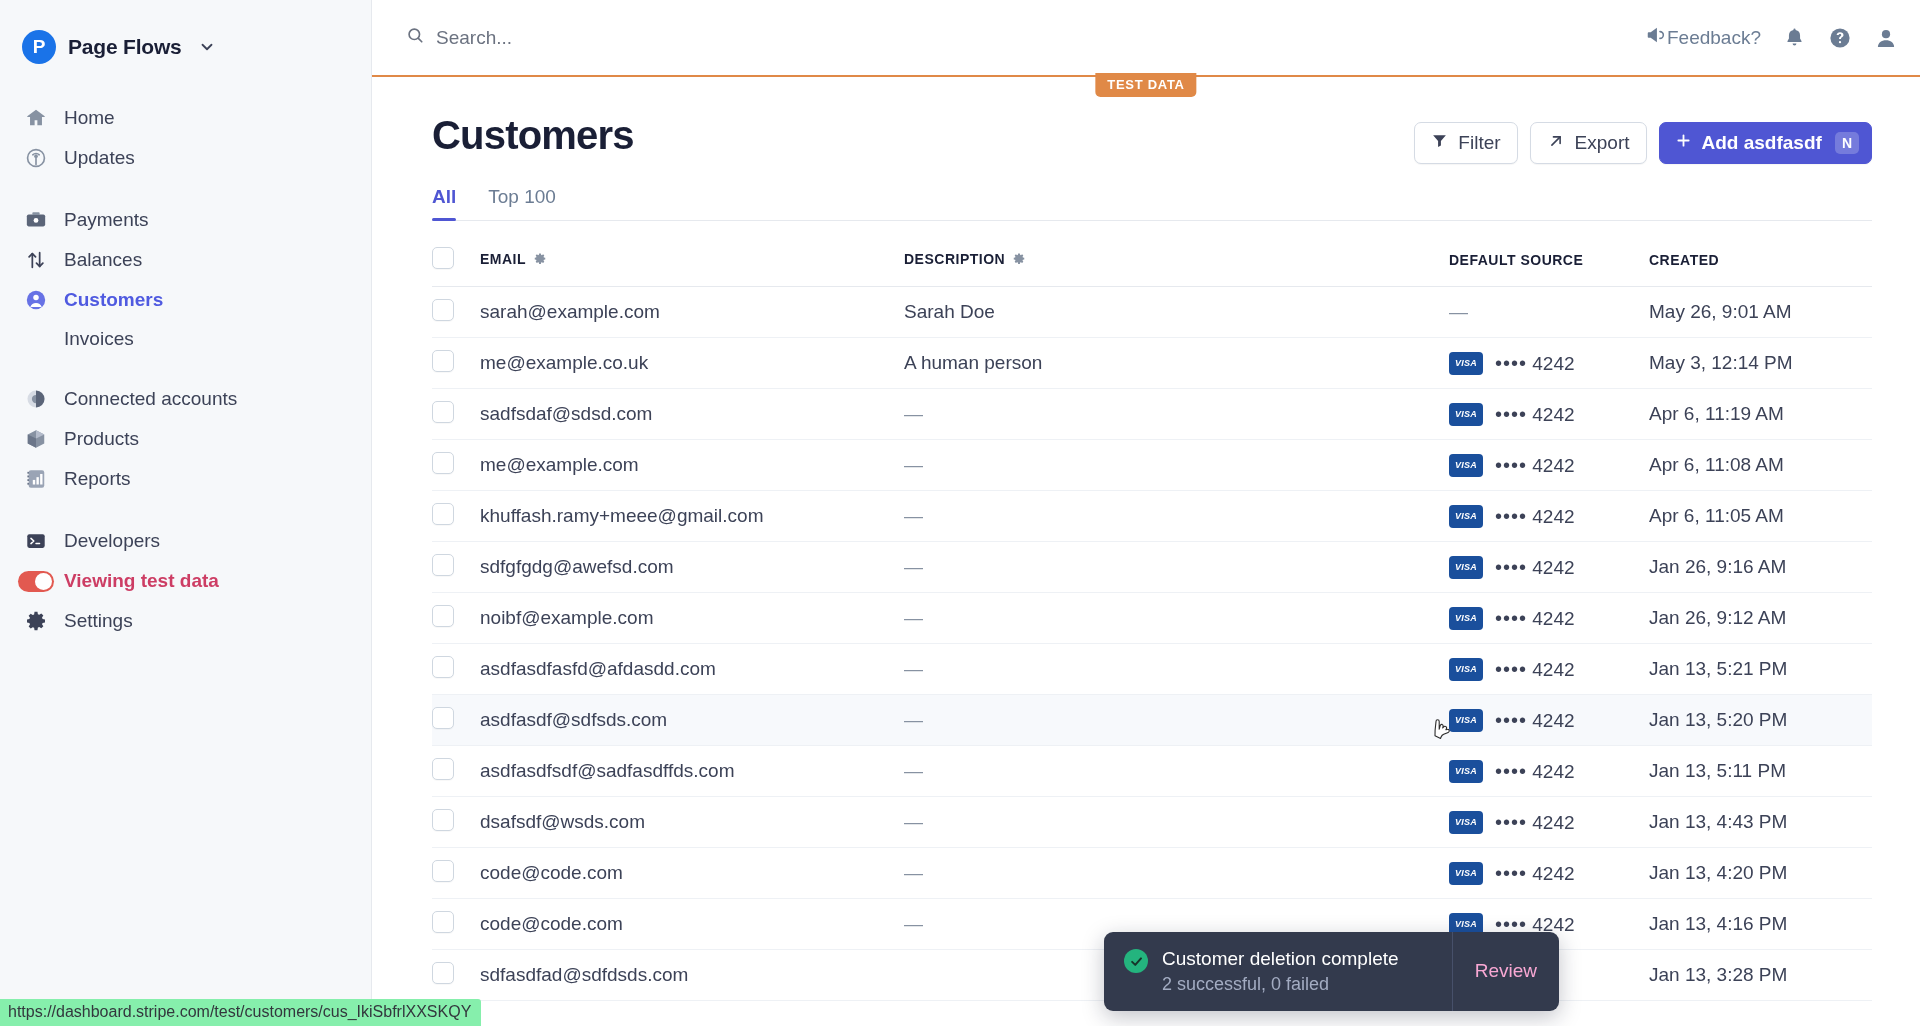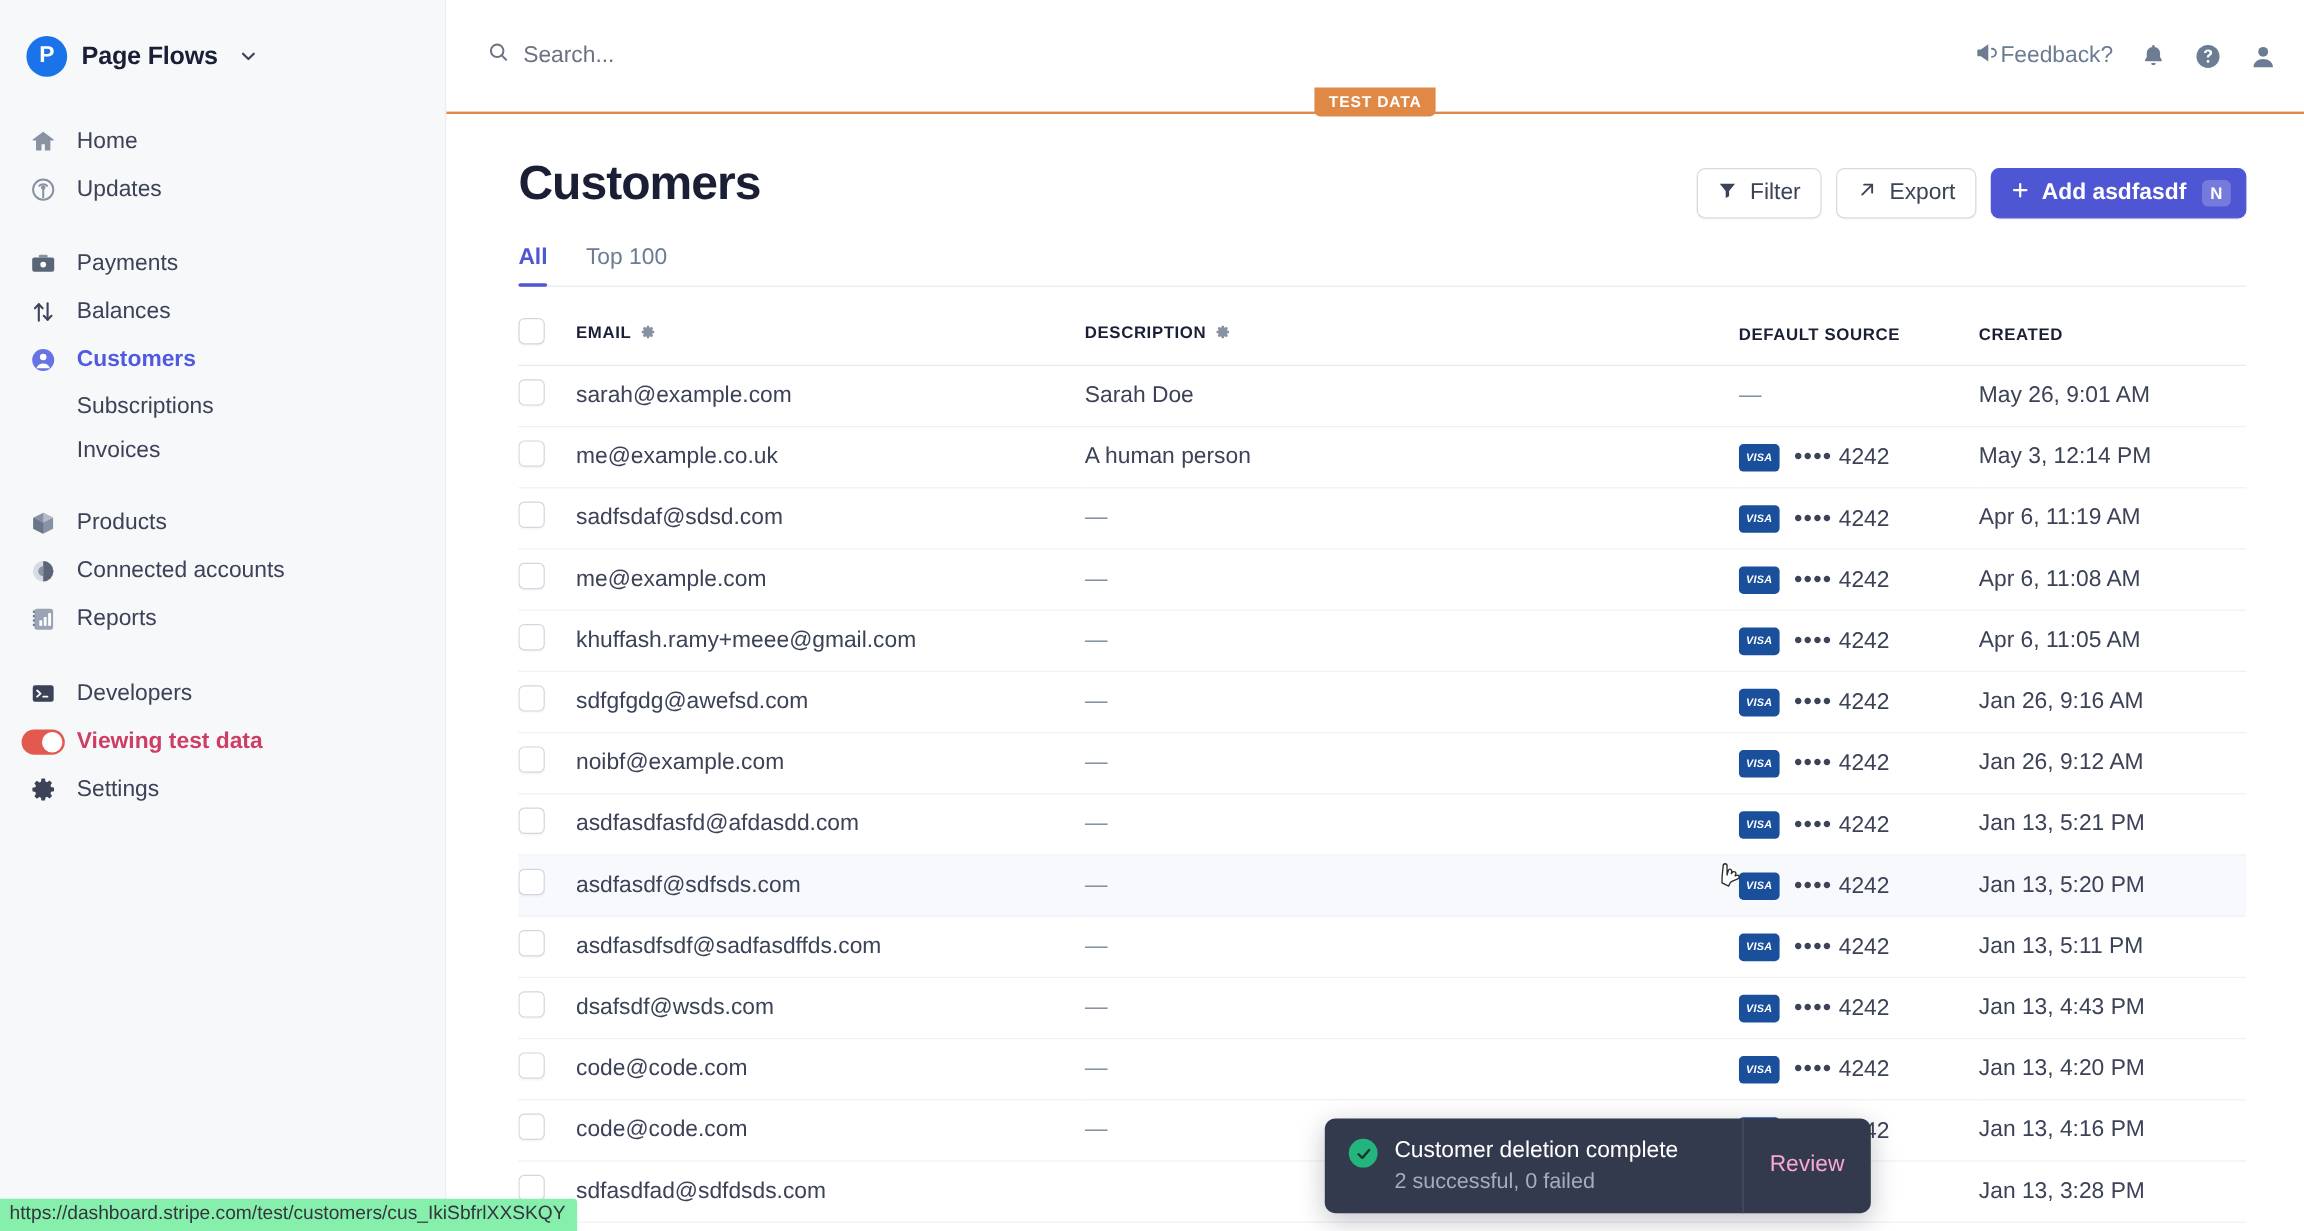--- a/index.html
+++ b/index.html
@@ -68,21 +68,21 @@
   }
   .toggle .knob {
     position: absolute; right: 2px; top: 2px;
     width: 17px; height: 17px; border-radius: 50%; background: #fff;
   }
 
   
   .main { flex: 1 1 auto; position: relative; background: #fff; min-width: 0; }
 
   .topbar {
-    height: 95px;
+    height: 77px;
     display: flex; align-items: center;
     padding: 0 22px 0 34px;
     border-bottom: 2px solid #e08947;
     position: relative;
   }
   .search {
     display: flex; align-items: center; gap: 11px;
     color: #6b7280; font-size: 19px; cursor: text; flex: 1 1 auto;
   }
   .topbar-right { display: flex; align-items: center; gap: 22px; }
@@ -290,47 +290,44 @@
           <span class="ico">
             <svg width="22" height="22" viewBox="0 0 24 24">
                 <circle cx="12" cy="12" r="10" fill="#6772e5"></circle>
                 <circle cx="12" cy="9.3" r="3" fill="#ffffff"></circle>
                 <path d="M5.8 19.5a6.6 6.6 0 0 1 12.4 0z" fill="#ffffff"></path>
               </svg>
           </span>
           <span>Customers</span>
         </div>
         <div class="nav-sub">
-          <span>Subscriptions</span>
-        </div>
-        <div class="nav-sub">
           <span>Invoices</span>
         </div>
       </div>
 
       <div class="nav-group">
+        <div class="nav-item">
+          <span class="ico">
+            <svg width="22" height="22" viewBox="0 0 24 24">
+                <circle cx="12" cy="12" r="9.3" fill="#d7dce4"></circle>
+                <path d="M12 2.7A9.3 9.3 0 0 1 12 21.3z" fill="#5b6578"></path>
+                <path d="M12 7.5a4.5 4.5 0 0 0 0 9z" fill="#8792a2"></path>
+              </svg>
+          </span>
+          <span>Connected accounts</span>
+        </div>
         <div class="nav-item">
           <span class="ico">
             <svg width="22" height="22" viewBox="0 0 24 24">
                 <path d="M12 2.5 21 7v10l-9 4.5L3 17V7z" fill="#8792a2"></path>
                 <path d="M12 2.5 21 7l-9 4.5z" fill="#b4bccb"></path>
                 <path d="M12 11.5V21.5L3 17V7z" fill="#6b7689"></path>
               </svg>
           </span>
           <span>Products</span>
-        </div>
-        <div class="nav-item">
-          <span class="ico">
-            <svg width="22" height="22" viewBox="0 0 24 24">
-                <circle cx="12" cy="12" r="9.3" fill="#d7dce4"></circle>
-                <path d="M12 2.7A9.3 9.3 0 0 1 12 21.3z" fill="#5b6578"></path>
-                <path d="M12 7.5a4.5 4.5 0 0 0 0 9z" fill="#8792a2"></path>
-              </svg>
-          </span>
-          <span>Connected accounts</span>
         </div>
         <div class="nav-item">
           <span class="ico">
             <svg width="22" height="22" viewBox="0 0 24 24">
                 <rect x="4" y="2.5" width="17" height="19" rx="2.4" fill="#9aa4b5"></rect>
                 <rect x="8.5" y="13" width="2.6" height="5" fill="#ffffff"></rect>
                 <rect x="12.5" y="10" width="2.6" height="8" fill="#ffffff"></rect>
                 <rect x="16.5" y="6.5" width="2.6" height="11.5" fill="#ffffff"></rect>
                 <rect x="2.6" y="4.2" width="1.8" height="2" fill="#6b7689"></rect>
                 <rect x="2.6" y="8.2" width="1.8" height="2" fill="#6b7689"></rect>

